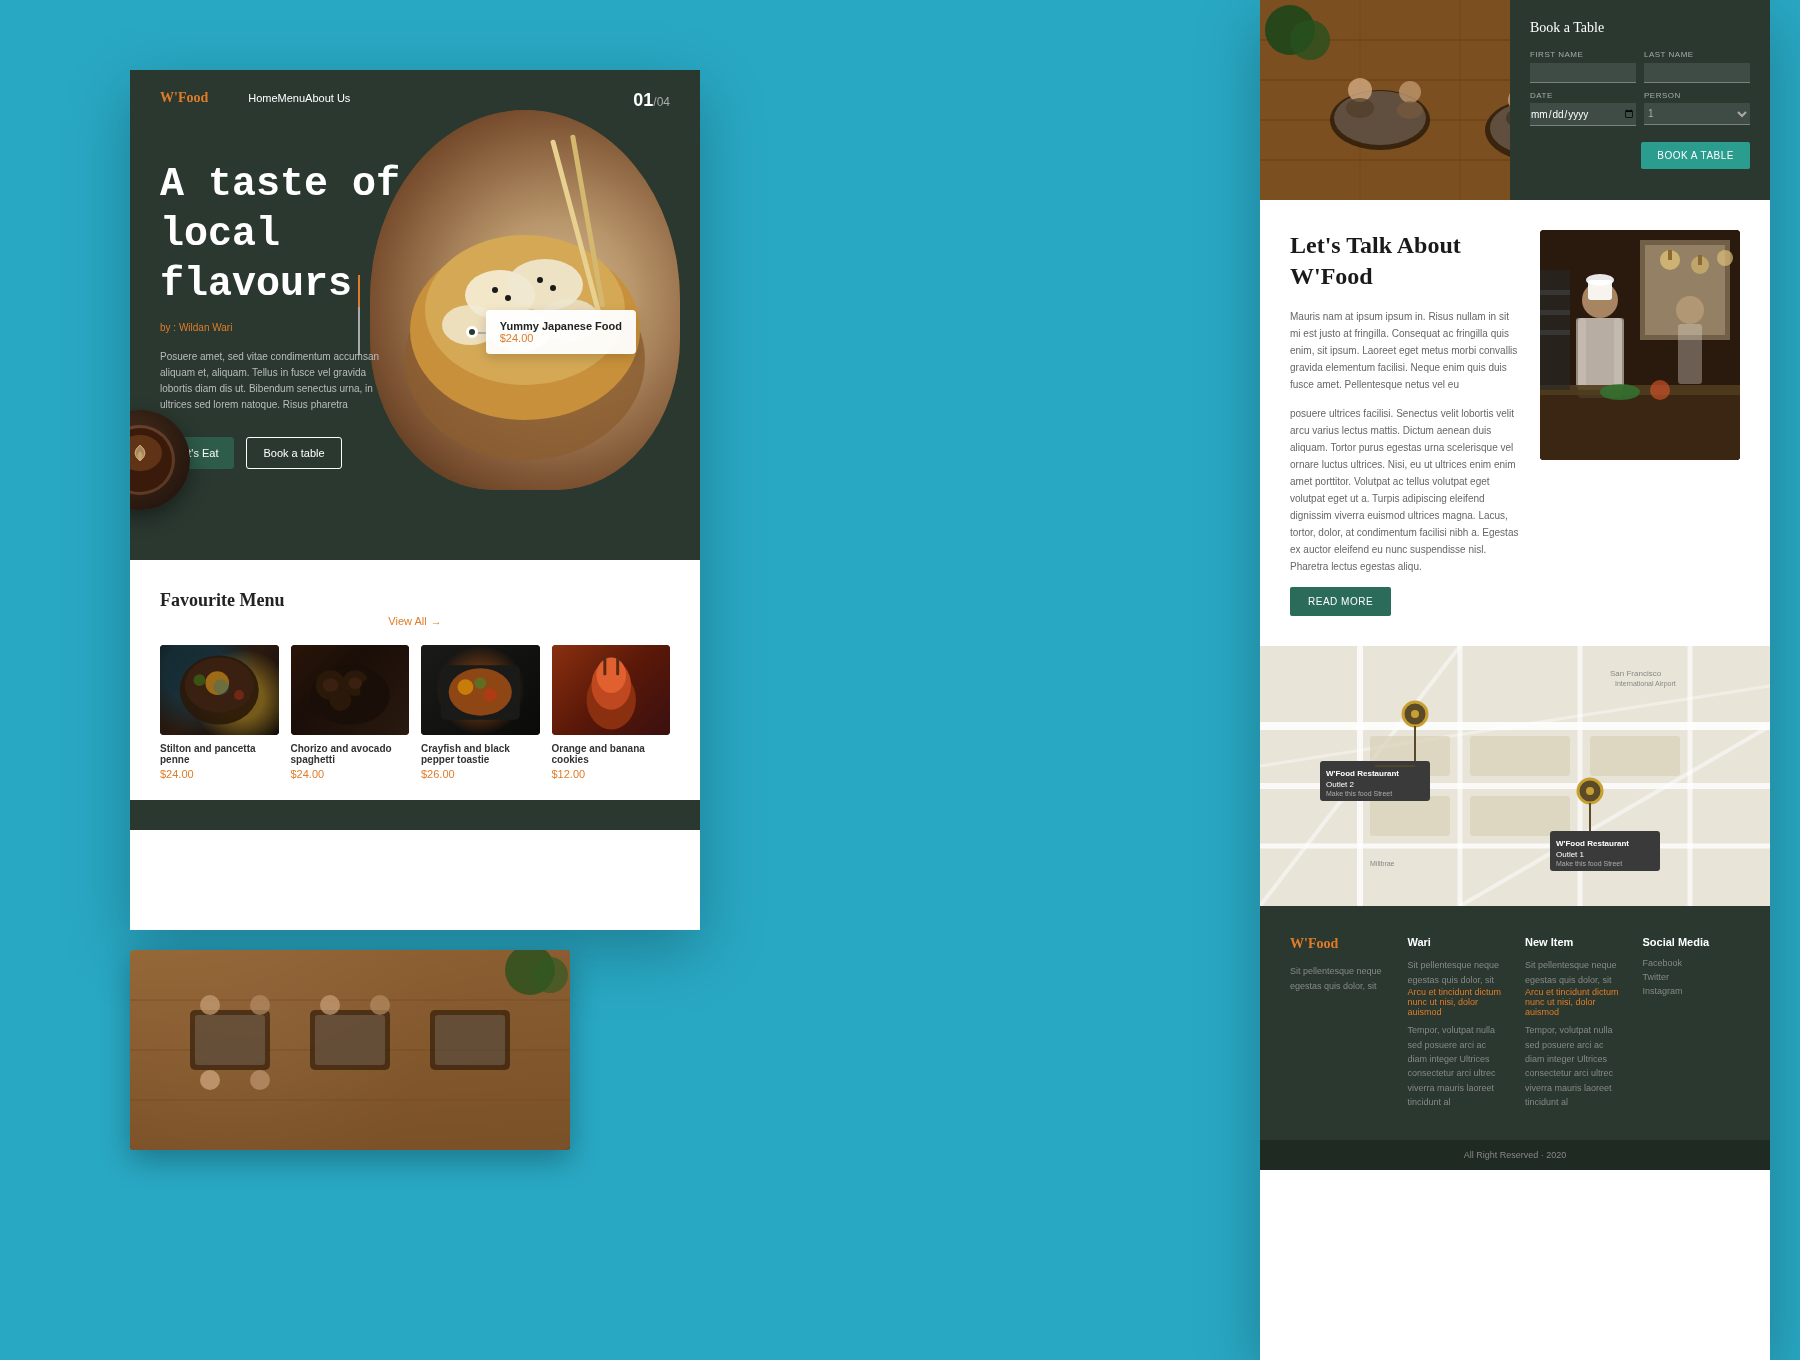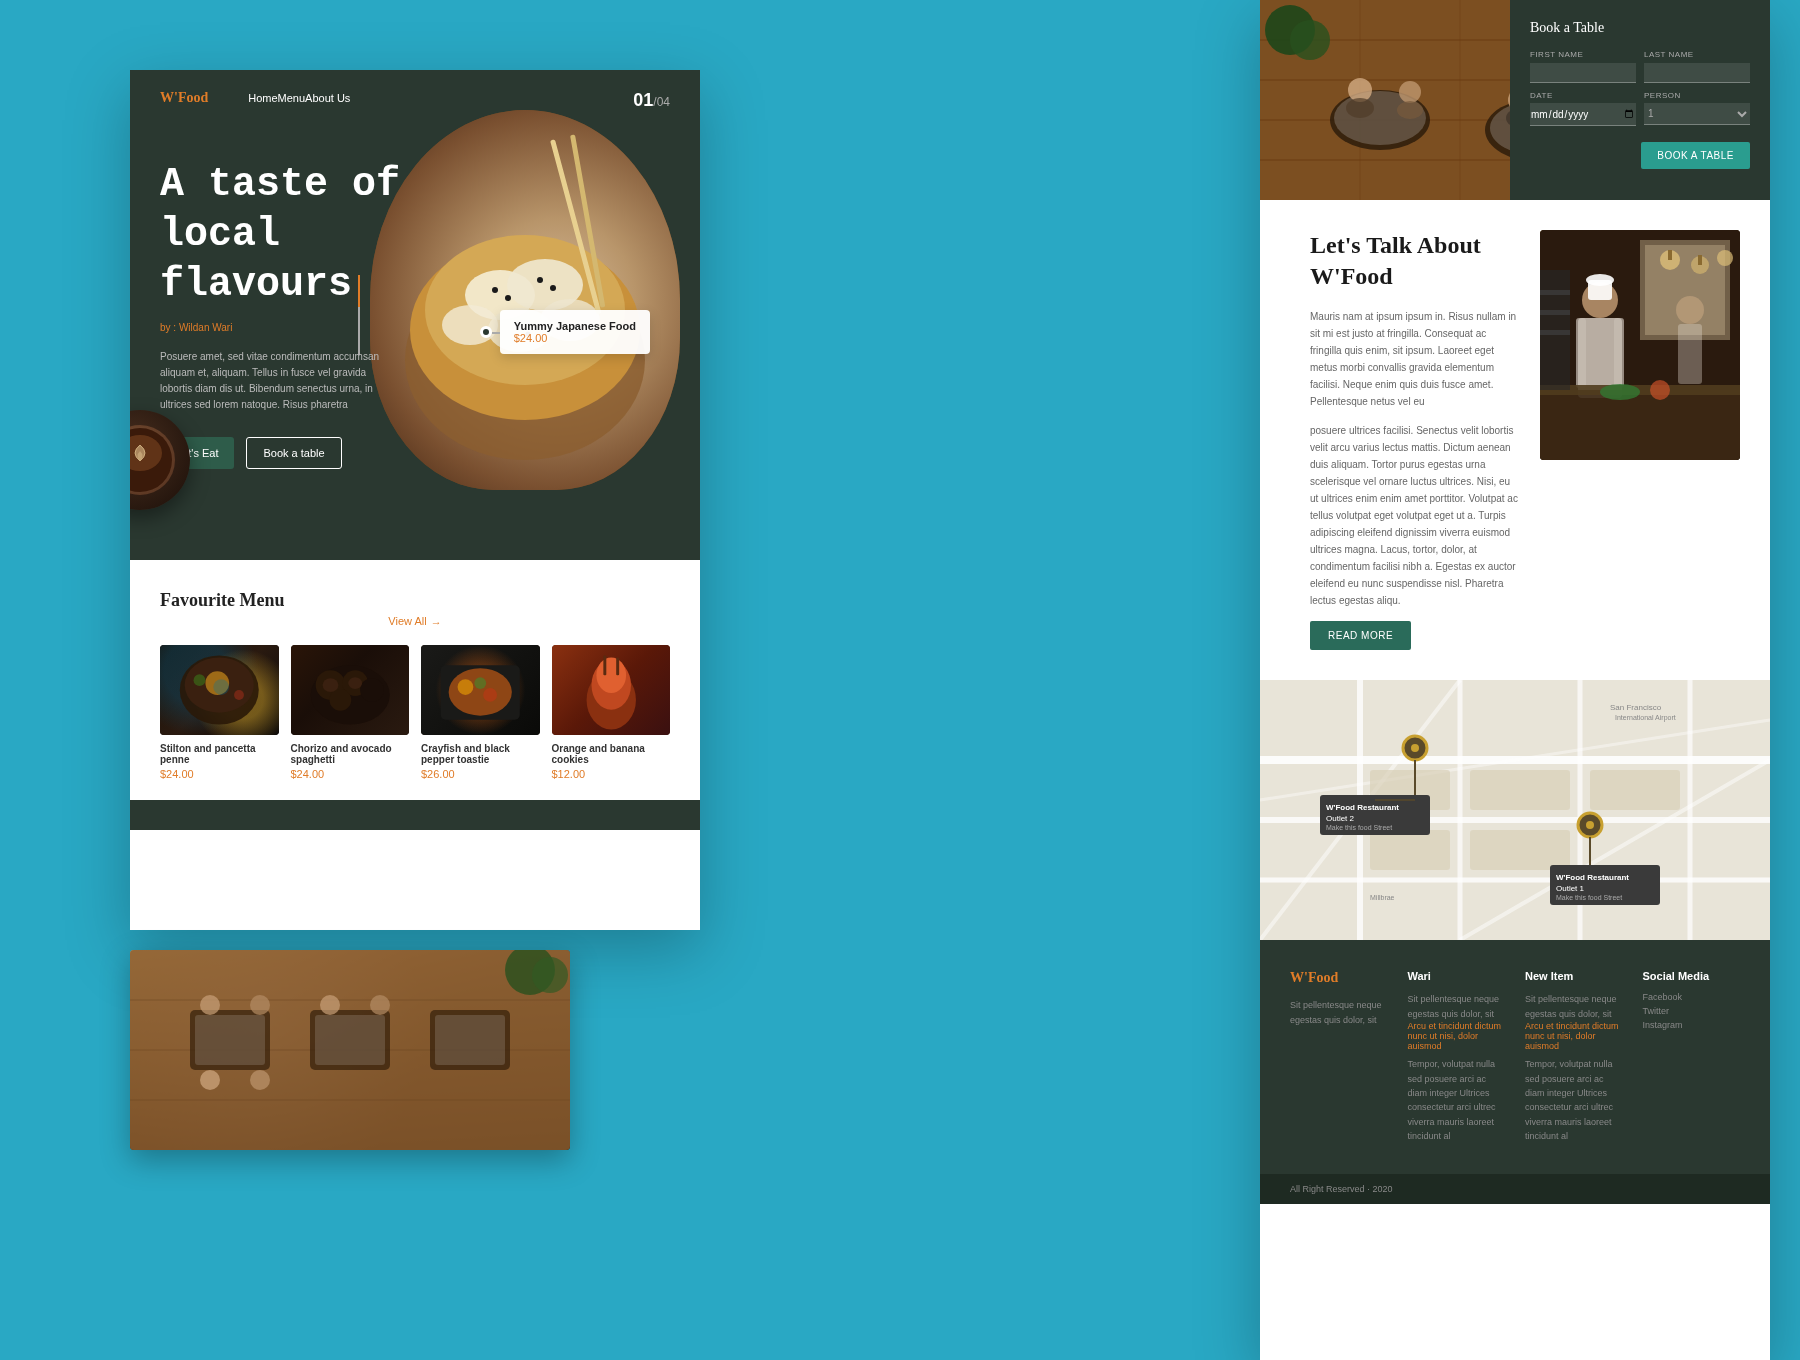--- a/index.html
+++ b/index.html
@@ -77,21 +77,21 @@
     .dumpling-visual {
       width: 100%;
       height: 100%;
       background: 
         radial-gradient(ellipse at 60% 50%, #d4b896 0%, #b8956a 30%, #7a5030 70%, #3d2010 100%);
       position: relative;
     }
 
     .food-label {
       position: absolute;
-      right: 50px;
+      right: 64px;
       top: 240px;
       background: rgba(255,255,255,0.95);
       padding: 10px 14px;
       border-radius: 4px;
       z-index: 20;
       box-shadow: 0 4px 12px rgba(0,0,0,0.15);
     }
     .food-label-title { font-size: 11px; font-weight: bold; color: #222; font-family: Arial, sans-serif; }
     .food-label-price { font-size: 11px; color: #e07c28; font-family: Arial, sans-serif; }
     .food-label-dot {
@@ -379,21 +379,20 @@
       margin-top: 8px;
       float: right;
     }
 
     
     .talk-section {
       padding: 30px;
       display: flex;
       gap: 20px;
       background: #fff;
-      margin-left: 20px;
     }
     .talk-content {
       flex: 1;
     }
     .talk-title {
       font-size: 24px;
       color: #1a1a1a;
       font-family: Georgia, serif;
       line-height: 1.3;
       margin-bottom: 16px;
@@ -479,21 +478,21 @@
       font-size: 9px;
       font-family: Arial, sans-serif;
       display: block;
       margin-bottom: 4px;
       text-decoration: none;
     }
     .footer-link.orange { color: #e07c28; }
     .footer-bottom {
       background: #1e2a22;
       padding: 10px 30px;
-      text-align: left;
+      text-align: center;
       color: #888;
       font-size: 9px;
       font-family: Arial, sans-serif;
     }
 
     
     .right-wrapper {
       position: absolute;
       right: 30px;
       top: 0;

